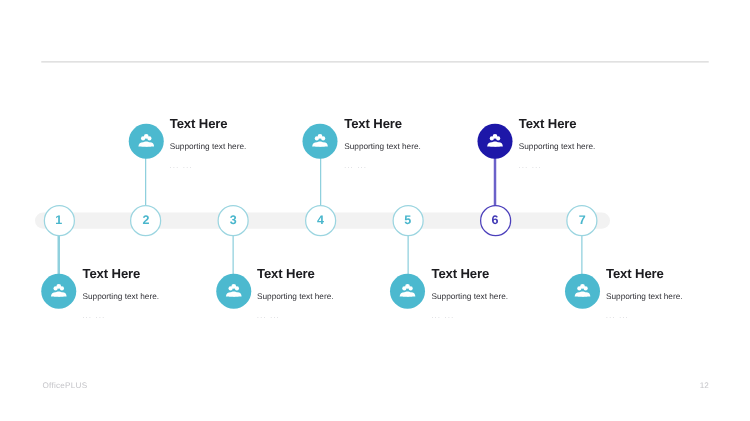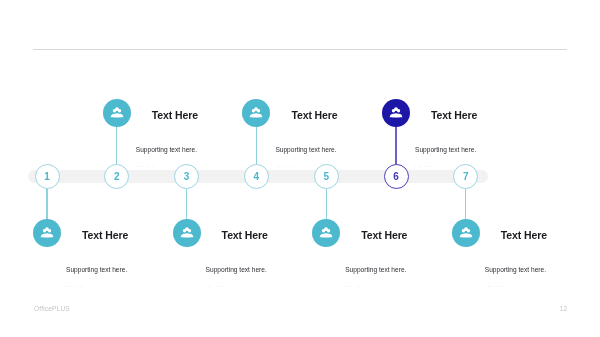--- a/index.html
+++ b/index.html
@@ -92,21 +92,21 @@
   
   .textgroup {
     position: absolute;
     width: 125px;
   }
   .tg-title {
     font-size: 10.5px;
     font-weight: bold;
     color: #1c1c20;
     letter-spacing: -0.1px;
-    margin: 16px;
+    margin: 0;
     line-height: 12px;
   }
   .tg-sub {
     font-size: 6.6px;
     color: #2f2f35;
     margin: 0;
     padding-top: 9px;
     line-height: 8px;
   }
   .tg-faint {

